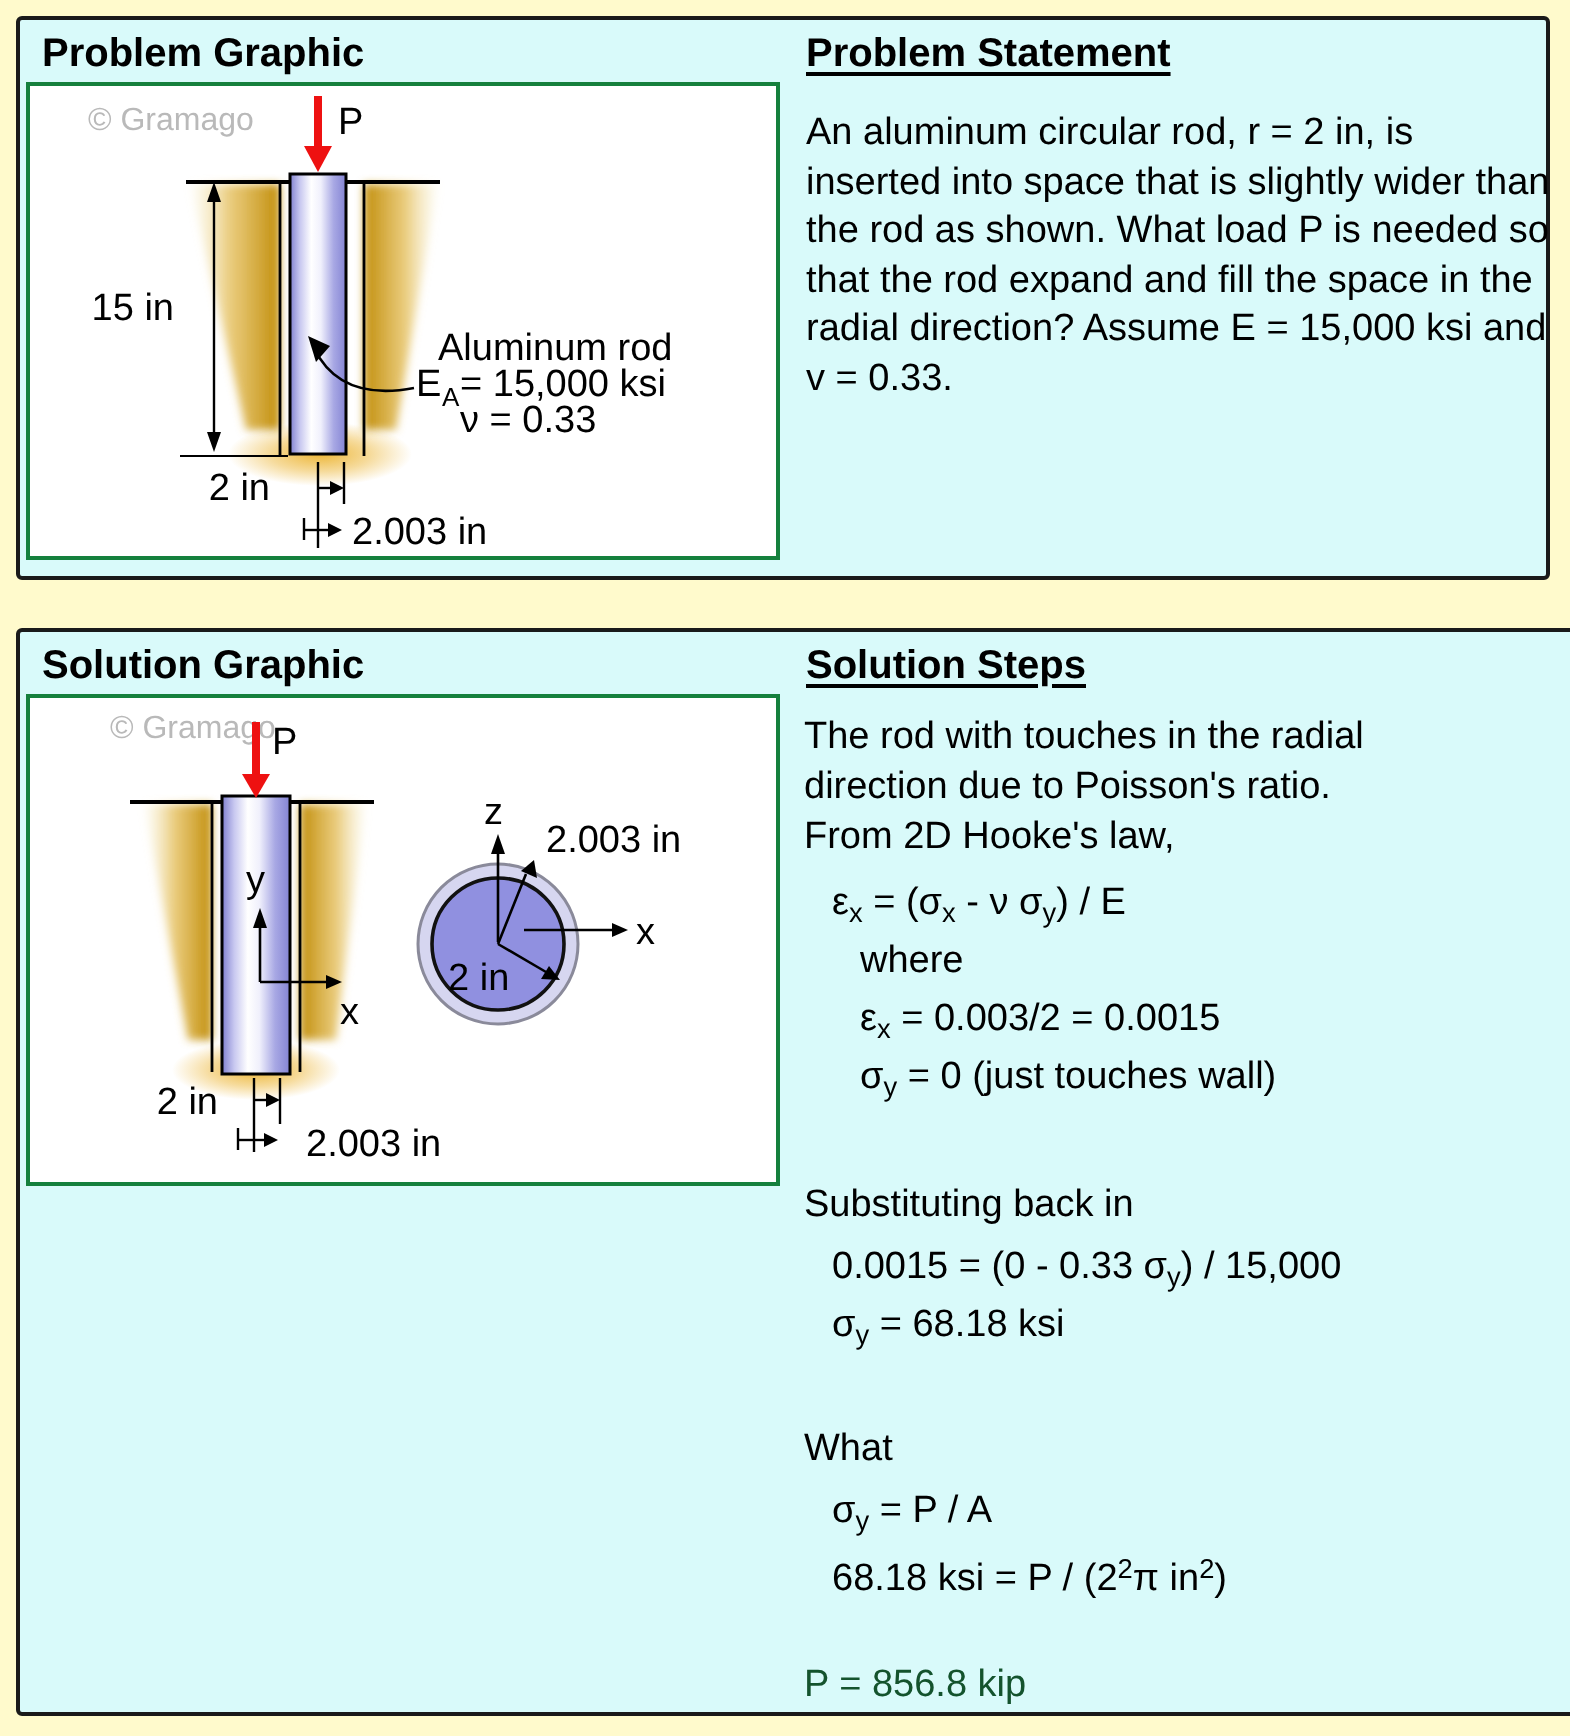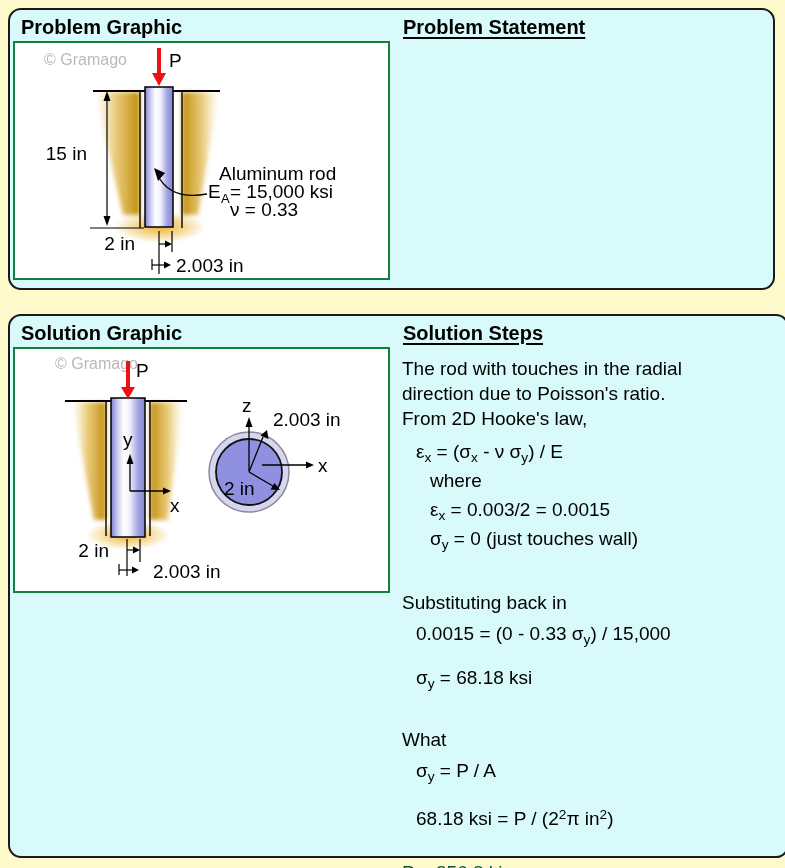--- a/index.html
+++ b/index.html
@@ -1,34 +1,34 @@
 <!DOCTYPE html>
 <html><head>
 <meta charset="utf-8">
 <style>
   html,body{margin:0;padding:0;background:#FFFACC;}
   .page{position:relative;width:785px;height:868px;background:#FFFACC;
         font-family:"Liberation Sans",sans-serif;color:#000;overflow:hidden;}
   .panel{position:absolute;left:8px;width:763px;background:#D9FAFA;
-         border:2px solid #1a1a1a;border-radius:13px;}
+         border:2px solid #1a1a1a;border-radius:3px;}
   #panel-problem{top:8px;height:278px;}
   #panel-solution{top:314px;height:540px;padding-left:14px;}
   .panel-title{position:absolute;margin:0;font-size:20px;font-weight:bold;line-height:22px;}
   .left-title{left:11px;top:6px;}
   .right-title{left:393px;top:6px;text-decoration:underline;text-underline-offset:3px;text-align:center;}
   .whitebox{position:absolute;left:3px;top:31px;background:#ffffff;border:2px solid #15803d;}
   .box1{width:373px;height:235px;}
   .box2{width:373px;height:242px;}
   .whitebox svg{display:block;width:100%;height:100%;}
   .statement{position:absolute;left:393px;top:45px;width:374px;margin:0;
              font-size:19px;line-height:24.5px;}
   .steps{position:absolute;left:392px;top:40px;width:374px;font-size:19px;}
   .sline{line-height:25px;height:25px;white-space:nowrap;}
   .eq{line-height:29px;height:29px;white-space:nowrap;}
-  .ind1{padding-left:14px;margin-top:15px;}
+  .ind1{padding-left:14px;}
   .ind2{padding-left:28px;}
   .mt-eq{margin-top:6px;}
   .mt-eq2{margin-top:4px;}
   .gap-a{margin-top:37px;}
   .gap-b{margin-top:35px;}
   .gap-c{margin-top:31px;}
   .steps sub{font-size:72%;vertical-align:-0.28em;}
   .steps sup{font-size:72%;vertical-align:0.45em;}
   text{font-family:"Liberation Sans",sans-serif;}
 </style>
@@ -114,20 +114,21 @@
           <line x1="150" y1="257" x2="150" y2="268" stroke="#000" stroke-width="1.2"></line>
           <line x1="150" y1="263" x2="163" y2="263" stroke="#000" stroke-width="1.2"></line>
           <polygon points="169,263 162,259.5 162,266.5" fill="#000"></polygon>
         </g>
         <text x="133" y="248" font-size="19" text-anchor="end">2 in</text>
         <text x="174" y="270" font-size="19">2.003 in</text>
       </svg>
     </div>
 
     <h2 class="panel-title right-title">Problem Statement</h2>
+    <p class="statement">An aluminum circular rod, r = 2 in, is inserted into space that is slightly wider than the rod as shown. What load P is needed so that the rod expand and fill the space in the radial direction? Assume E = 15,000 ksi and v = 0.33.</p>
   </section>
 
   <section class="panel" id="panel-solution">
     <h2 class="panel-title left-title">Solution Graphic</h2>
 
     <div class="whitebox box2">
       <svg viewBox="13 347 373 242">
         <defs>
           <linearGradient id="rodGrad2">
             <stop offset="0" stop-color="#8080D0"></stop>

